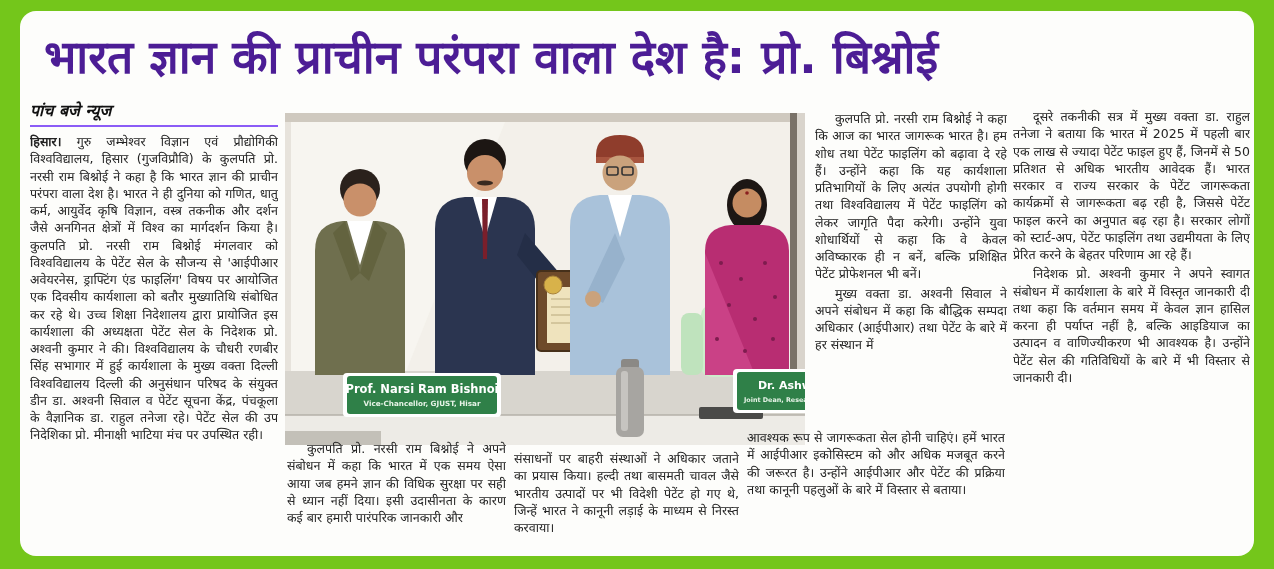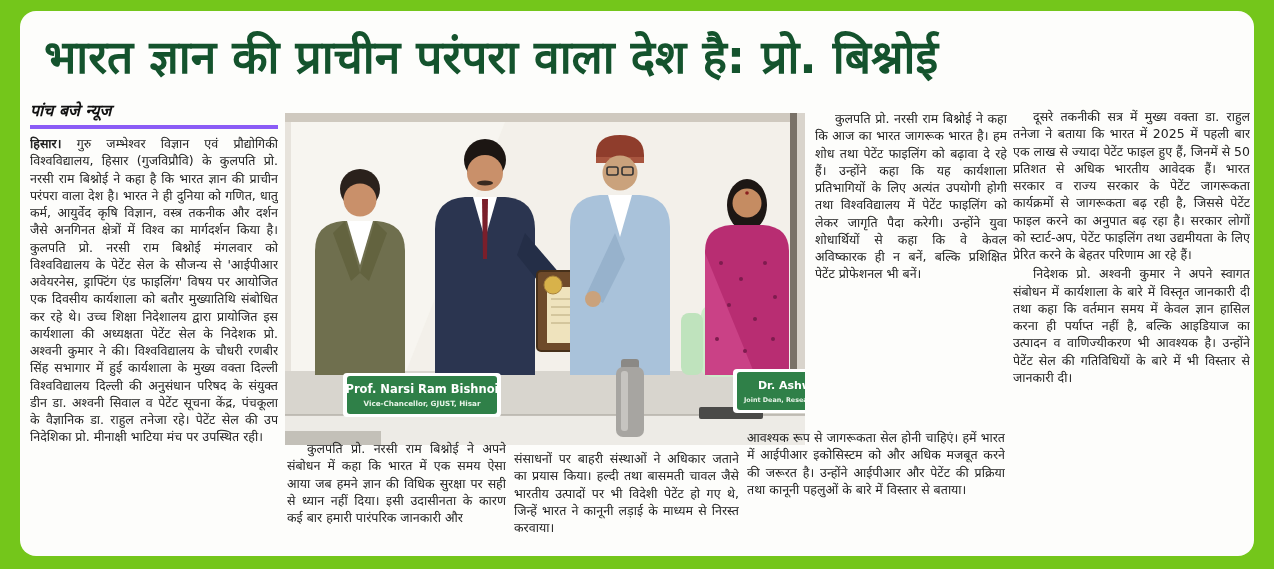--- a/index.html
+++ b/index.html
@@ -8,33 +8,33 @@
     background:#74c61b;
     font-family:"DejaVu Sans",sans-serif;
     color:#1d1d1d;
   }
   .card{
     position:absolute;left:20px;top:11px;right:20px;bottom:13px;
     background:#fdfdfb;border-radius:16px;
   }
   .headline{
     position:absolute;left:44px;top:16px;width:1188px;height:82px;
-    font-size:46px;font-weight:800;color:#14532d;
+    font-size:46px;font-weight:800;color:#4c1d95;
     white-space:nowrap;overflow:hidden;line-height:82px;
     transform-origin:left center;
   }
   .txt{
     position:absolute;font-size:12.5px;line-height:1.38;text-align:justify;
     overflow:hidden;color:#222;
   }
   .txt p{margin:0 0 2px 0;}
   .indent{text-indent:1.6em;}
   .kicker{
     font-size:16px;font-weight:700;color:#111;
-    border-bottom:4px solid #8b5cf6;padding-bottom:3px;margin-bottom:6px;
+    border-bottom:2px solid #8b5cf6;padding-bottom:3px;margin-bottom:6px;
     text-align:left;font-style:italic;
   }
   .dateline{font-weight:700;}
   .col1{left:30px;top:100px;width:248px;height:455px;}
   .col3{left:815px;top:110px;width:192px;height:338px;}
   .col4{left:1013px;top:108px;width:237px;height:448px;}
   .cap1{left:287px;top:440px;width:219px;height:112px;}
   .cap2{left:514px;top:450px;width:225px;height:112px;}
   .cap3{left:747px;top:429px;width:258px;height:112px;}
   .photo{
@@ -165,18 +165,19 @@
 </div>
 <div class="txt cap2">
   <p>संसाधनों पर बाहरी संस्थाओं ने अधिकार जताने का प्रयास किया। हल्दी तथा बासमती चावल जैसे भारतीय उत्पादों पर भी विदेशी पेटेंट हो गए थे, जिन्हें भारत ने कानूनी लड़ाई के माध्यम से निरस्त करवाया।</p>
 </div>
 <div class="txt cap3">
   <p>आवश्यक रूप से जागरूकता सेल होनी चाहिएं। हमें भारत में आईपीआर इकोसिस्टम को और अधिक मजबूत करने की जरूरत है। उन्होंने आईपीआर और पेटेंट की प्रक्रिया तथा कानूनी पहलुओं के बारे में विस्तार से बताया।</p>
 </div>
 
 <div class="txt col3">
   <p class="indent">कुलपति प्रो. नरसी राम बिश्नोई ने कहा कि आज का भारत जागरूक भारत है। हम शोध तथा पेटेंट फाइलिंग को बढ़ावा दे रहे हैं। उन्होंने कहा कि यह कार्यशाला प्रतिभागियों के लिए अत्यंत उपयोगी होगी तथा विश्वविद्यालय में पेटेंट फाइलिंग को लेकर जागृति पैदा करेगी। उन्होंने युवा शोधार्थियों से कहा कि वे केवल अविष्कारक ही न बनें, बल्कि प्रशिक्षित पेटेंट प्रोफेशनल भी बनें।</p>
+  <p class="indent">मुख्य वक्ता डा. अश्वनी सिवाल ने अपने संबोधन में कहा कि बौद्धिक सम्पदा अधिकार (आईपीआर) तथा पेटेंट के बारे में हर संस्थान में</p>
 </div>
 
 <div class="txt col4">
   <p class="indent">दूसरे तकनीकी सत्र में मुख्य वक्ता डा. राहुल तनेजा ने बताया कि भारत में 2025 में पहली बार एक लाख से ज्यादा पेटेंट फाइल हुए हैं, जिनमें से 50 प्रतिशत से अधिक भारतीय आवेदक हैं। भारत सरकार व राज्य सरकार के पेटेंट जागरूकता कार्यक्रमों से जागरूकता बढ़ रही है, जिससे पेटेंट फाइल करने का अनुपात बढ़ रहा है। सरकार लोगों को स्टार्ट-अप, पेटेंट फाइलिंग तथा उद्यमीयता के लिए प्रेरित करने के बेहतर परिणाम आ रहे हैं।</p>
   <p class="indent">निदेशक प्रो. अश्वनी कुमार ने अपने स्वागत संबोधन में कार्यशाला के बारे में विस्तृत जानकारी दी तथा कहा कि वर्तमान समय में केवल ज्ञान हासिल करना ही पर्याप्त नहीं है, बल्कि आइडियाज का उत्पादन व वाणिज्यीकरण भी आवश्यक है। उन्होंने पेटेंट सेल की गतिविधियों के बारे में भी विस्तार से जानकारी दी।</p>
 </div>
 
 </body></html>

